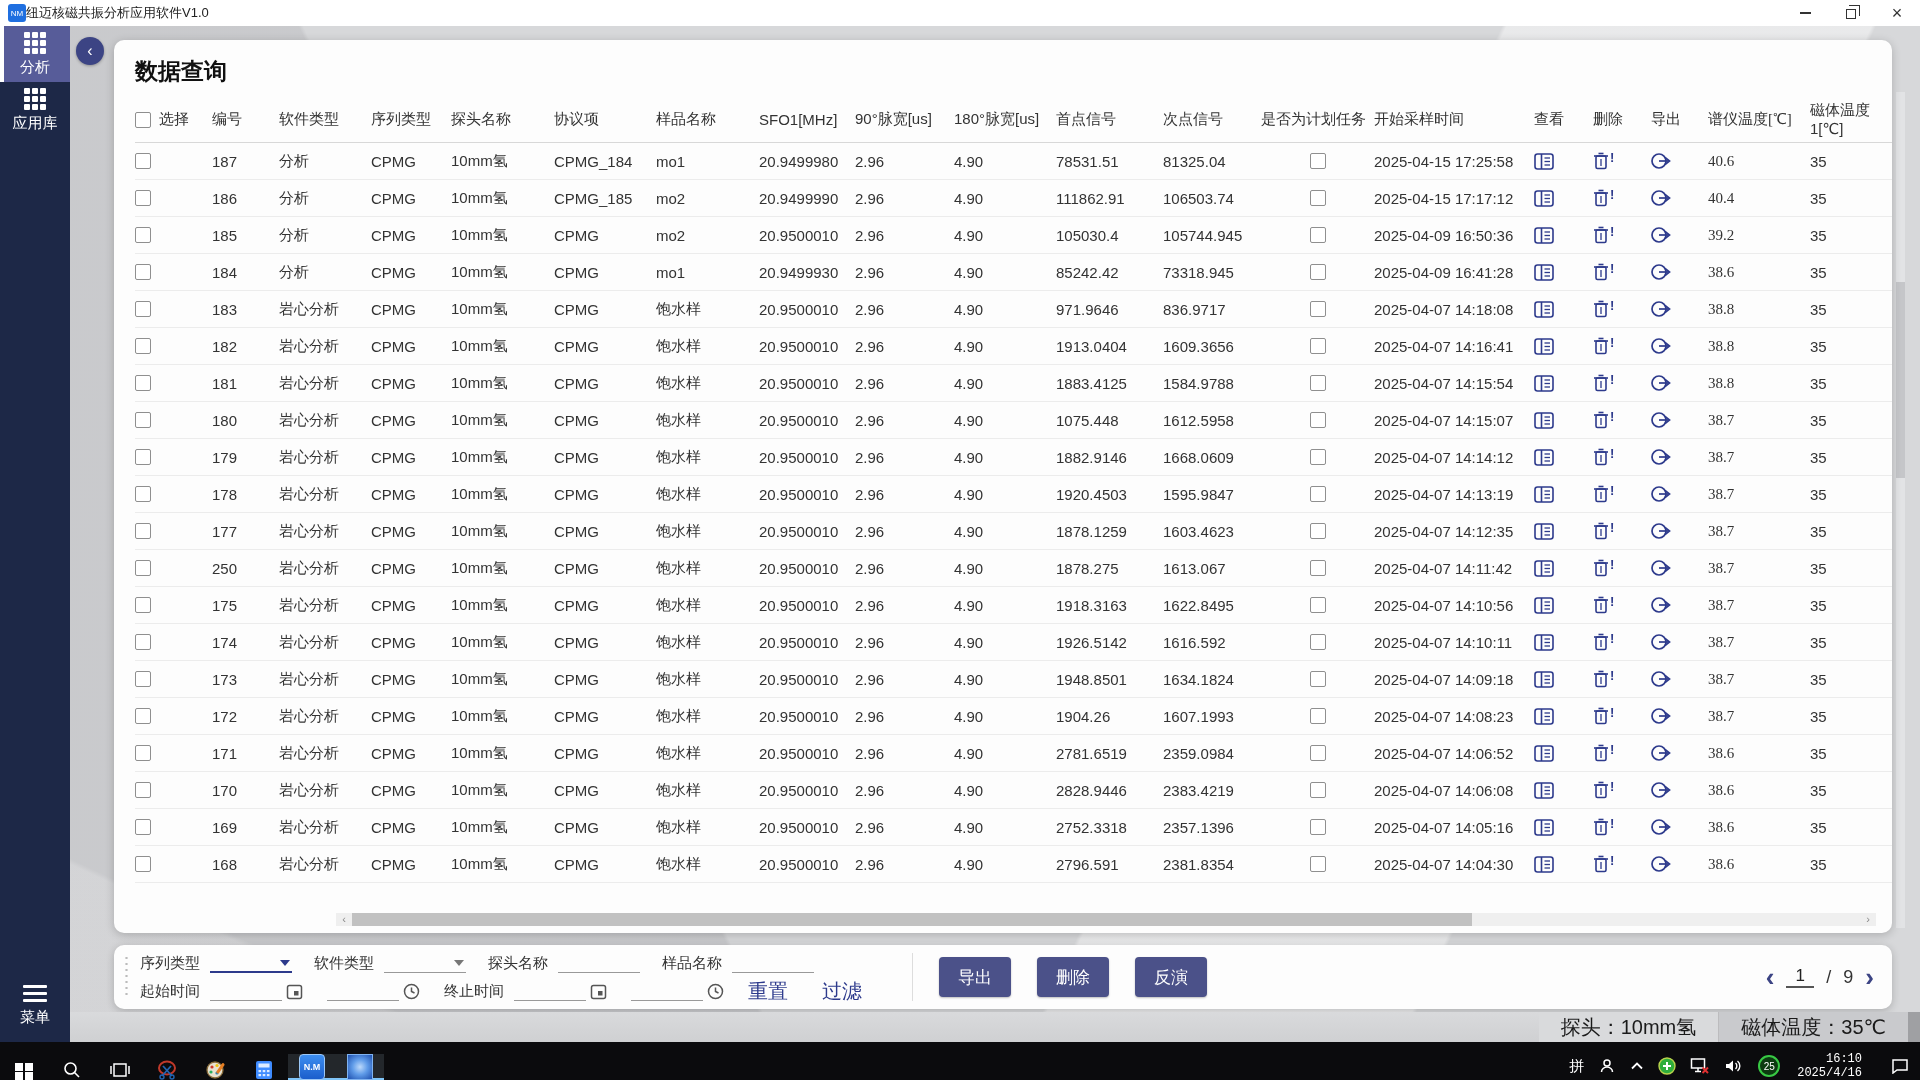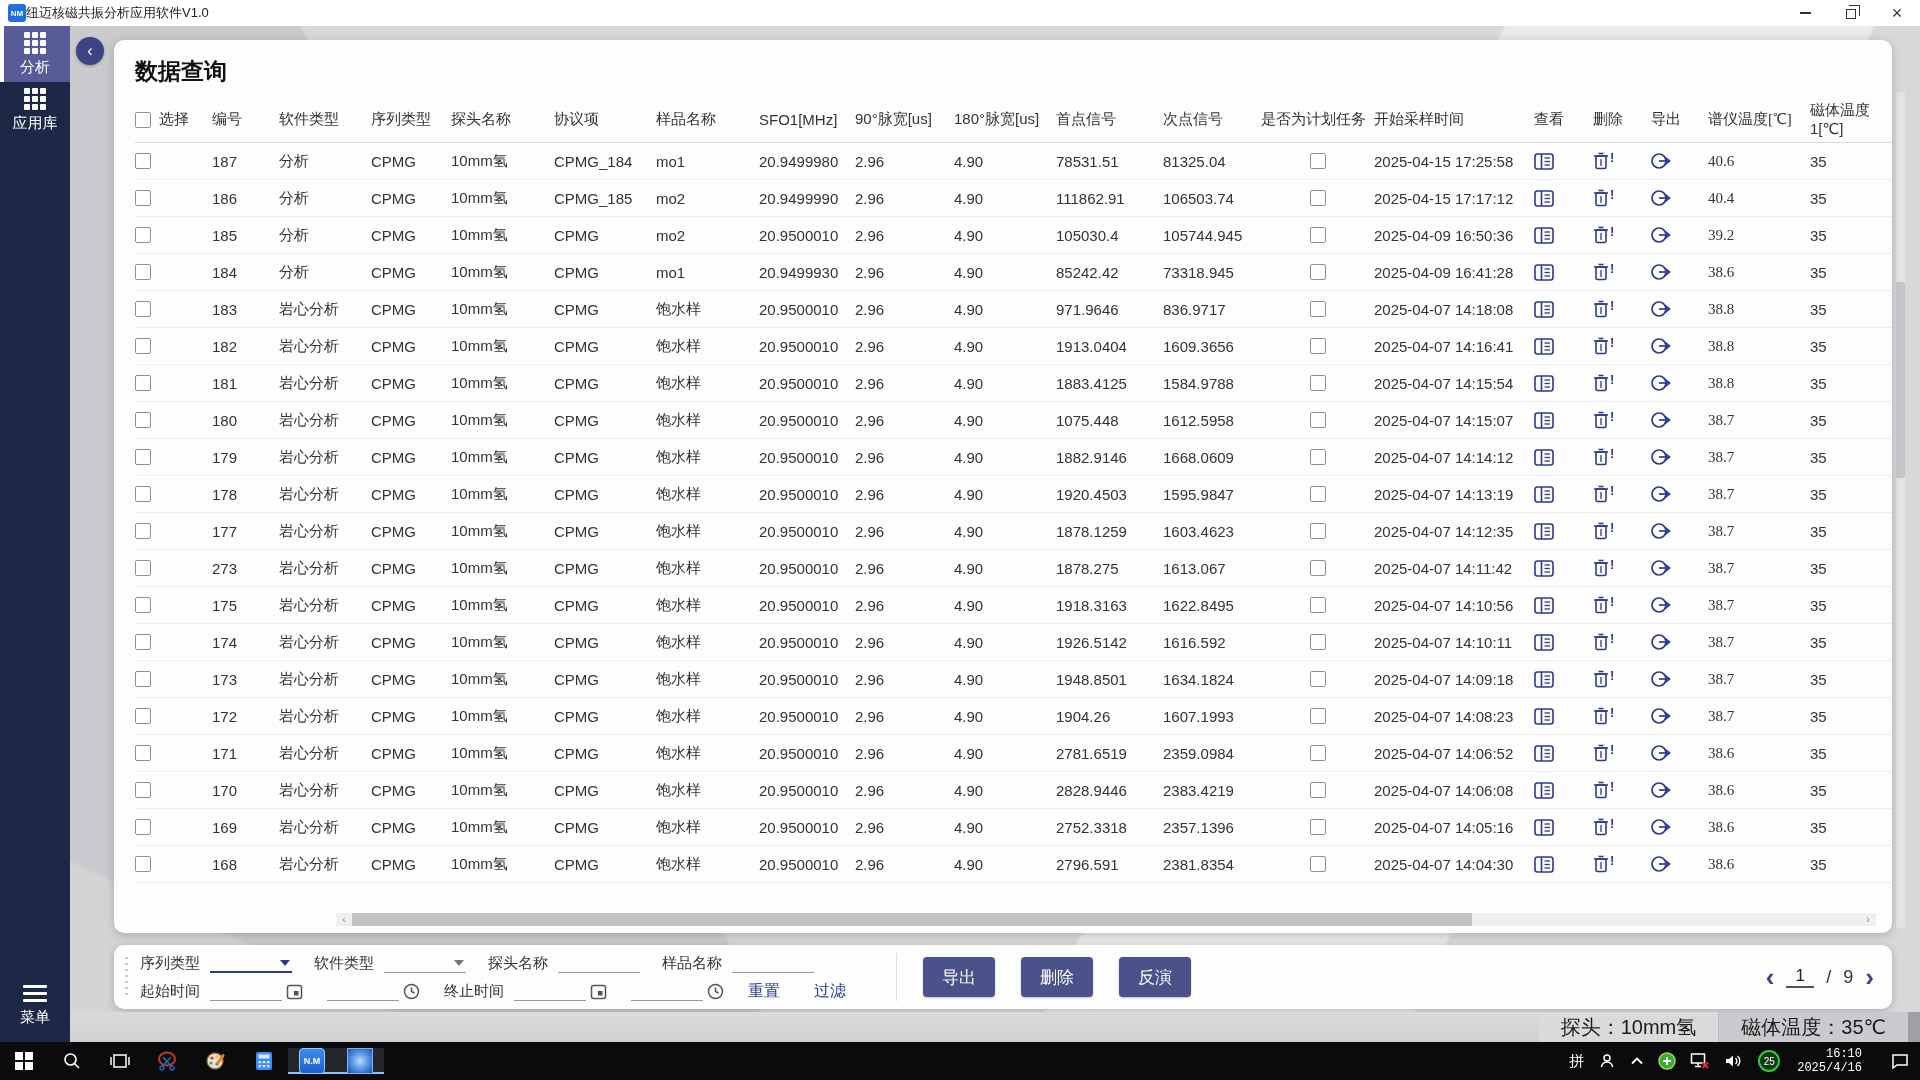--- a/index.html
+++ b/index.html
@@ -4,21 +4,21 @@
 <style>
   * { margin:0; padding:0; box-sizing:border-box; }
   html,body { width:1920px; height:1080px; overflow:hidden;
     font-family:"Liberation Sans","DejaVu Sans",sans-serif; }
   .screen { position:relative; width:1920px; height:1080px; background:#d7d8da; }
 
   
   .titlebar { position:absolute; left:0; top:0; width:1920px; height:26px; background:#ffffff;
     display:flex; align-items:center; z-index:30; }
   .app-ico { width:18px; height:18px; margin-left:8px; border-radius:3px; background:#1f6fe0;
-    color:#fff; font-size:8px; font-weight:bold; display:flex; align-items:center; justify-content:center; }
+    color:#fff; font-size:8px; font-weight:normal; display:flex; align-items:center; justify-content:center; }
   .titlebar .ttl { margin-left:0; font-size:13px; color:#222; }
   .win-btns { margin-left:auto; display:flex; height:100%; }
   .win-btn { width:46px; height:100%; display:flex; align-items:center; justify-content:center; color:#333; }
   .min-bar { width:11px; height:2px; background:#333; }
   .restore { position:relative; width:10px; height:10px; border:1.5px solid #333; margin-top:2px;}
   .restore:before { content:""; position:absolute; left:2px; top:-5px; width:10px; height:10px;
     border:1.5px solid #333; border-bottom:none; border-left:none; }
   .close-x { font-size:18px; line-height:1; }
 
   
@@ -80,42 +80,42 @@
   .f-row { display:flex; align-items:center; font-size:15px; color:#333; height:22px; }
   .f-label { margin-right:10px; }
   .u-input { width:82px; border-bottom:1px solid #999; height:20px; margin-right:22px; position:relative; }
   .u-select-active { border-bottom:2px solid #2d3a8c; }
   .caret { position:absolute; right:2px; top:7px; width:0; height:0;
     border-left:5px solid transparent; border-right:5px solid transparent; border-top:6px solid #2d3a8c; }
   .caret.gray { border-top-color:#777; }
   .u-date { width:72px; border-bottom:1px solid #999; height:20px; margin-right:4px; display:flex;
     justify-content:flex-end; align-items:flex-end; }
   .icon-after { margin-right:24px; display:flex; align-items:center; }
-  .f-link { color:#2d3a8c; font-size:16px; margin-right:46px; }
+  .f-link { color:#2d3a8c; font-size:20px; margin-right:46px; }
   .v-div { width:1px; height:48px; background:#ddd; margin:0 26px 0 4px; }
   .btn-group { display:flex; gap:26px; }
   .btn { min-width:72px; height:40px; background:#4b5189; color:#fff; font-size:17px; border:none;
     border-radius:4px; display:flex; align-items:center; justify-content:center; padding:0 14px;
     box-shadow:0 1px 2px rgba(0,0,0,.25); }
   .pager { margin-left:auto; display:flex; align-items:center; gap:12px; font-size:18px; color:#333; }
   .pg-arrow { color:#3c4484; font-size:26px; font-weight:bold; line-height:1; }
   .pg-cur { width:28px; text-align:center; border-bottom:2px solid #555; font-size:17px; color:#222; }
 
   
   .statusbar { position:absolute; left:0; top:1012px; width:1920px; height:30px;
     background:linear-gradient(#d9dadc,#cfd0d2); display:flex; justify-content:flex-end; align-items:stretch;
     font-size:20px; color:#1a1a1a; z-index:15;padding-left:40px; }
   .st-seg { display:flex; align-items:center; padding:0 22px; }
   .st-seg.s1 { background:#d9dadc; }
   .st-seg.s2 { background:#c9cacd; border-left:1px solid #bcbcbe; }
   .st-sliver { width:12px; background:#9fa0a3; }
 
   
   .taskbar { position:absolute; left:0; top:1042px; width:1920px; height:38px; background:#0b0b0d;
-    display:flex; align-items:center; z-index:40; }
+    display:flex; align-items:flex-end; z-index:40; }
   .tb-cell { width:48px; display:flex; align-items:center; justify-content:center; position:relative; }
   .tb-cell.active { background:#23272b; box-shadow:inset 0 -2px 0 #7fc4f7; }
   .winlogo { display:grid; grid-template-columns:8px 8px; grid-auto-rows:8px; gap:1.5px; }
   .winlogo i { background:#fff; }
   .nm-ico { width:26px; height:26px; border-radius:4px; background:linear-gradient(#3d8ef0,#1b5ecc);
     border:1px solid #9cc8f7; color:#fff; font-size:9px; font-weight:bold;
     display:flex; align-items:center; justify-content:center; }
   .blue-ico { width:26px; height:26px; background:radial-gradient(circle at 50% 50%, #bcd9fb 0%, #5f9be8 45%, #1d4fae 100%);
     border:1px solid #7fb2ef; }
   .tray { margin-left:auto; display:flex; align-items:center; gap:0; }
@@ -739,21 +739,21 @@
               <polyline points="14,5.5 18.5,9 14,12.5" fill="none" stroke="#2d3a8c" stroke-width="1.7"></polyline>
             </svg>
     </span>
     <span class="cell c17">38.7</span>
     <span class="cell c18">35</span>
   </div>
         <div class="tr">
     <span class="cell c0">
             <span class="cb"></span>
           </span>
-    <span class="cell c1">273</span>
+    <span class="cell c1">250</span>
     <span class="cell c2">岩心分析</span>
     <span class="cell c3">CPMG</span>
     <span class="cell c4">10mm氢</span>
     <span class="cell c5">CPMG</span>
     <span class="cell c6">饱水样</span>
     <span class="cell c7">20.9500010</span>
     <span class="cell c8">2.96</span>
     <span class="cell c9">4.90</span>
     <span class="cell c10">1878.275</span>
     <span class="cell c11">1613.067</span>

